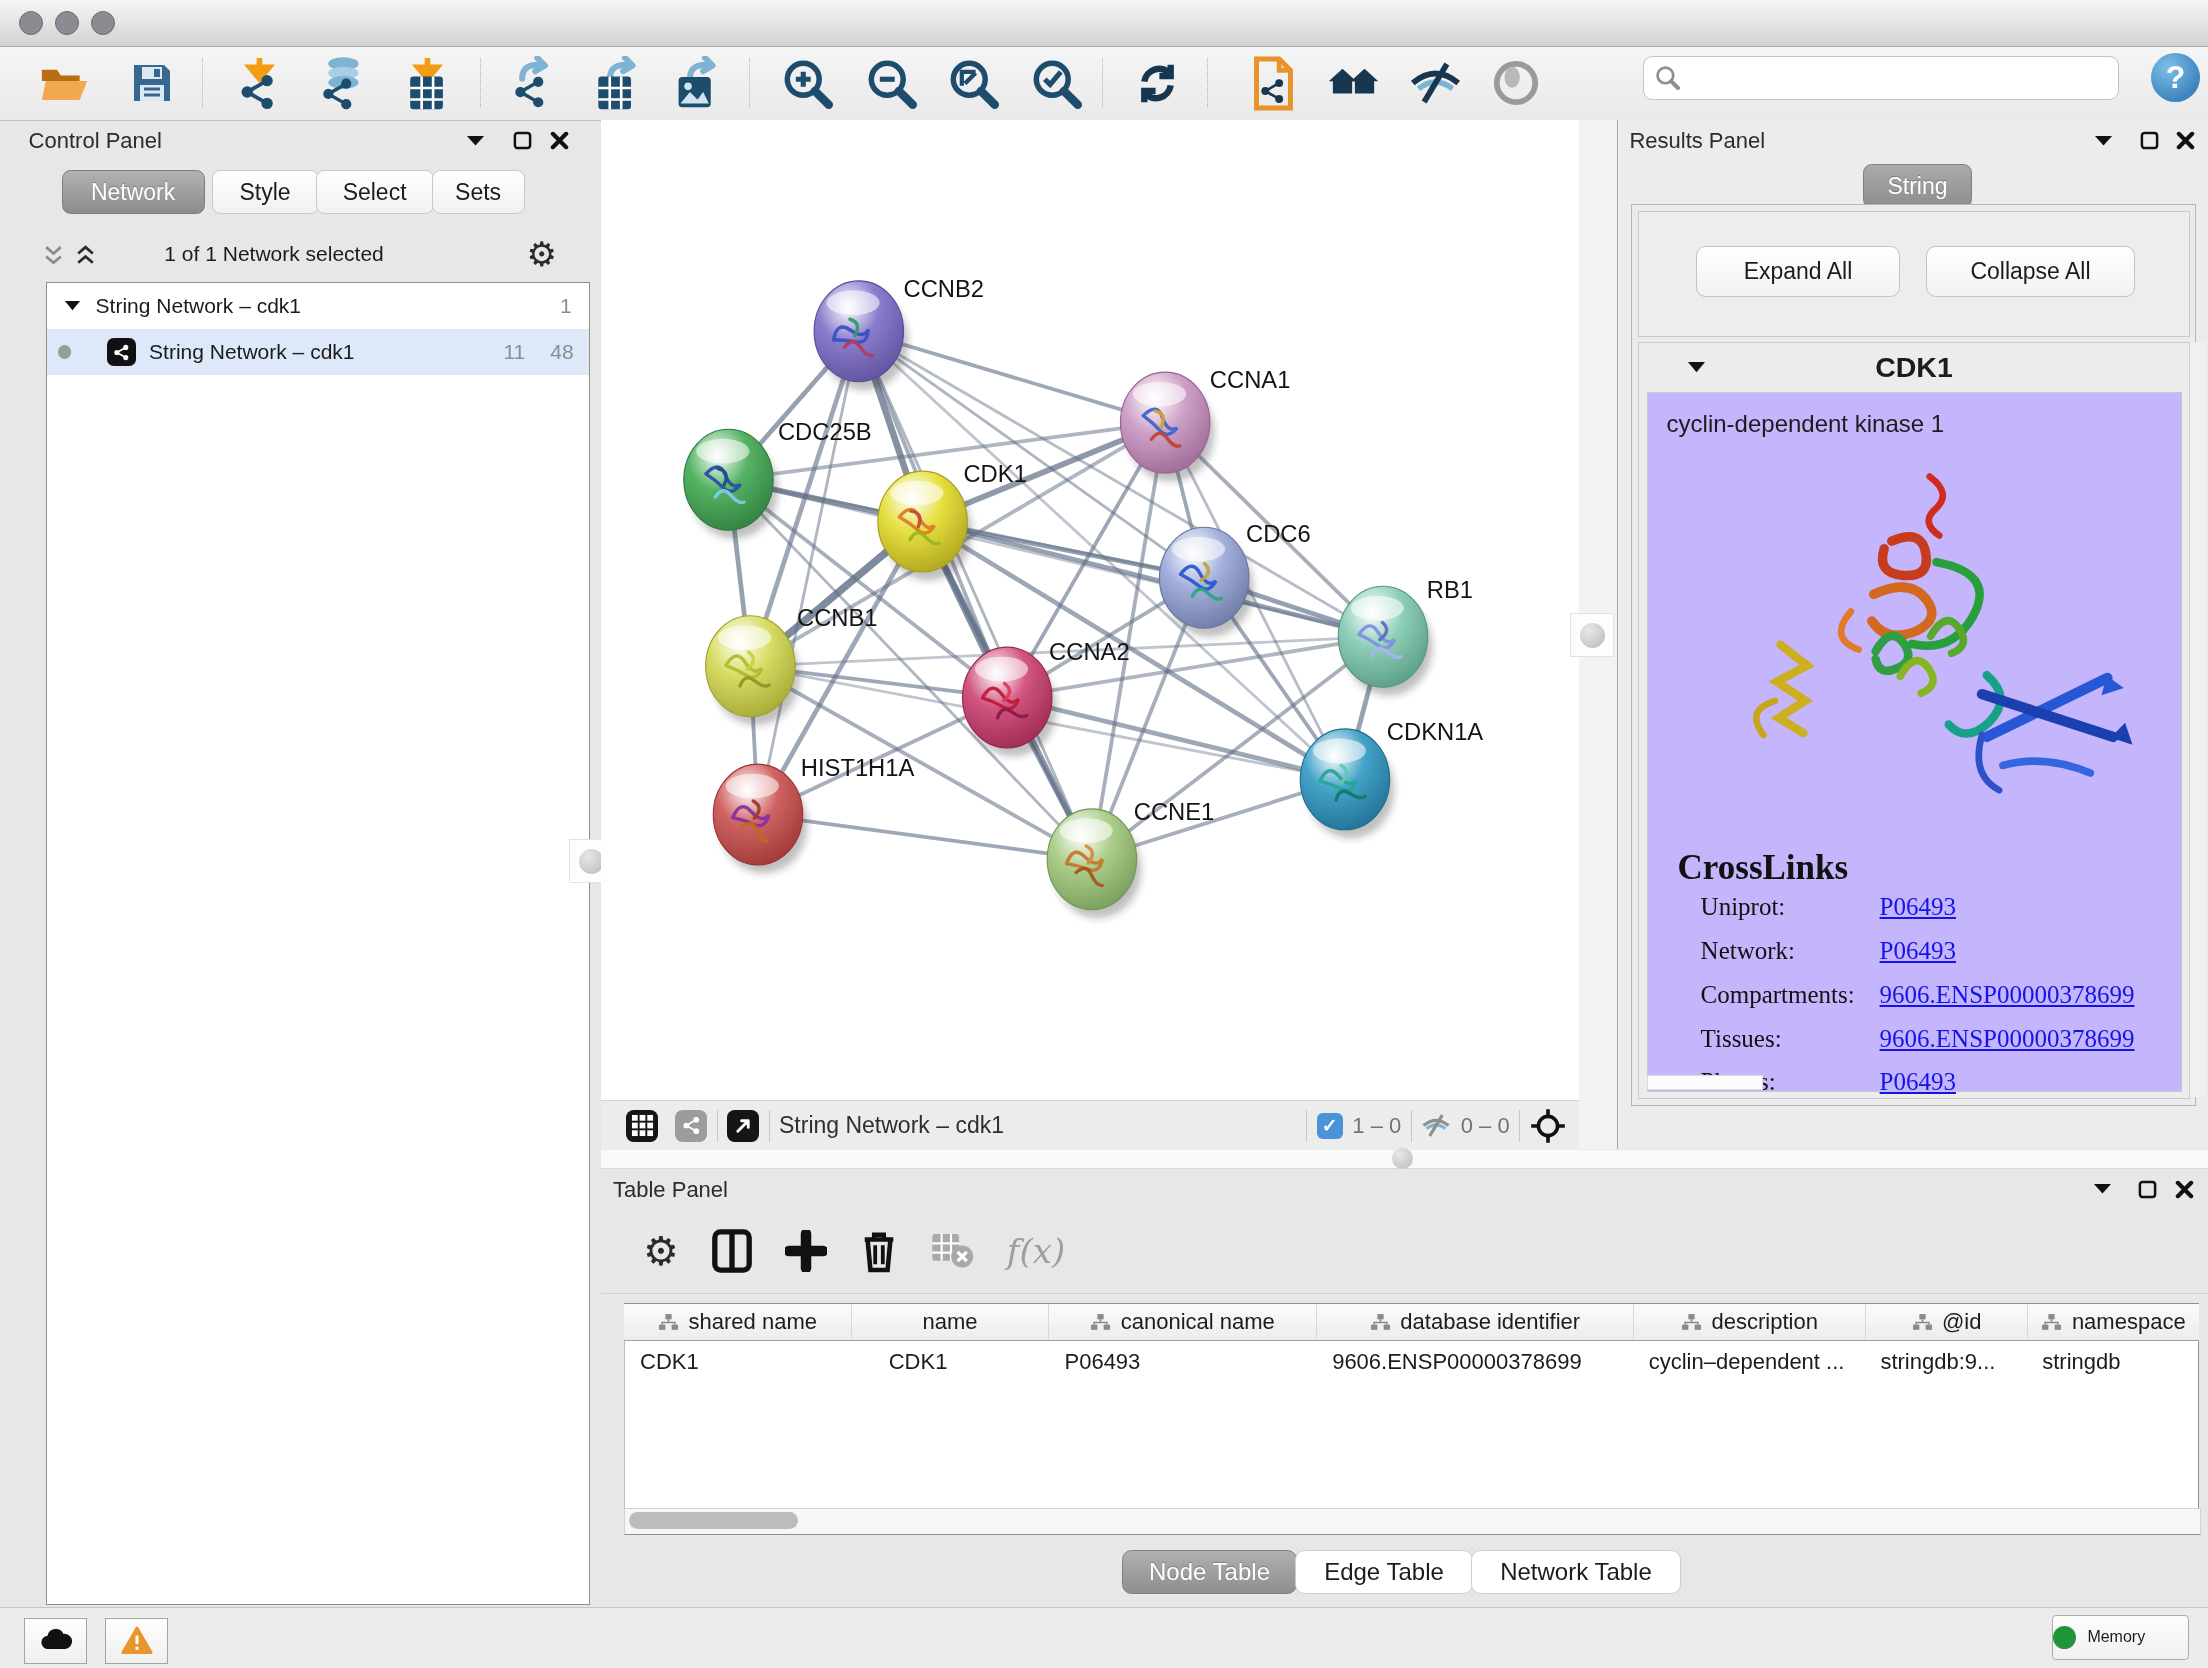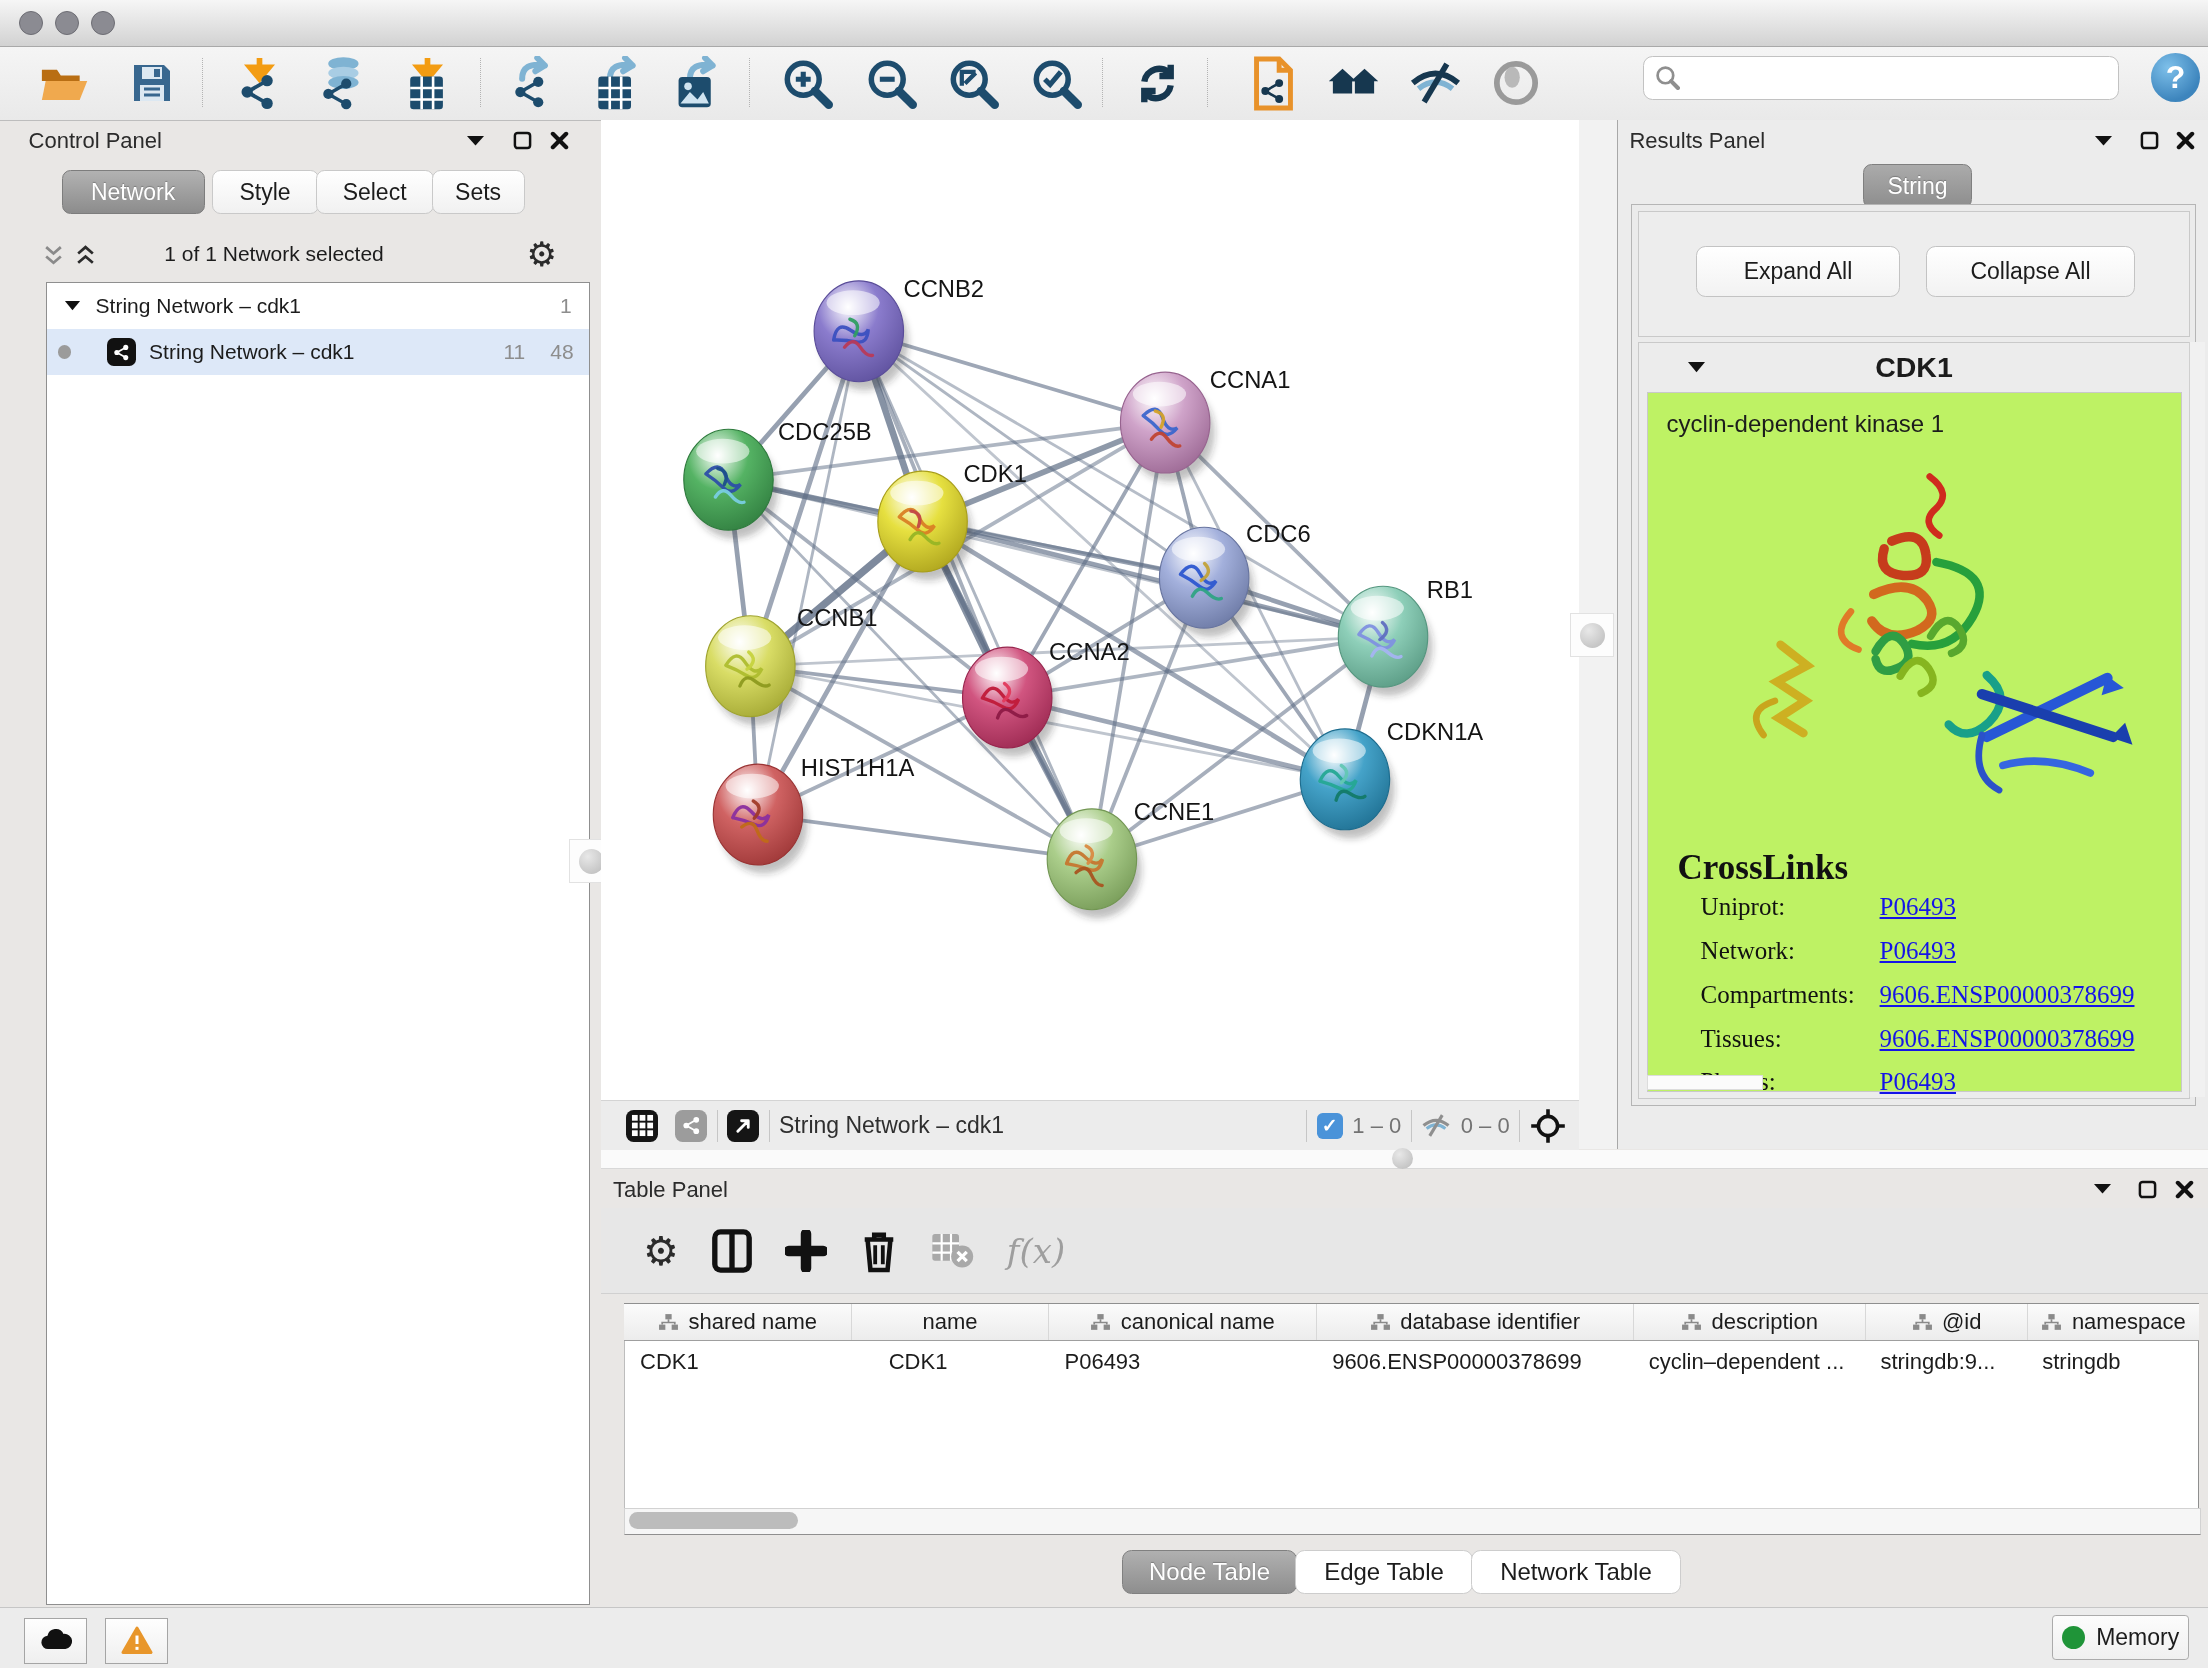--- a/index.html
+++ b/index.html
@@ -84,22 +84,22 @@
   .hthumb{left:3.8px;top:2.9px;width:169px;height:17px;border-radius:8.6px;background:#bcbcbc;}
   .bt-tab{height:42px;border:1px solid #cdcdcd;background:#fff;border-radius:9.5px;font-size:24px;
     display:flex;align-items:center;justify-content:center;}
   .bt-tab.sel{background:linear-gradient(#b0b0b0,#8e8e8e);border-color:#808080;color:#fff;
     text-shadow:0 -1px 1px rgba(0,0,0,.25);}
   
   .statusbar{left:0;top:1607px;width:2208px;height:61px;background:#ececec;border-top:1px solid #c6c6c6;}
   .st-btn{top:9.5px;width:61px;height:44px;border:1px solid #a5a5a5;background:linear-gradient(#fefefe,#efefef);
     display:flex;align-items:center;justify-content:center;}
   .membtn{left:2052px;top:6.7px;width:135px;height:43px;border:1px solid #ababab;border-radius:3.8px;
-    background:linear-gradient(#fcfcfc,#f0f0f0);display:flex;align-items:center;justify-content:center;
-    gap:11.4px;font-size:23px;}
+    background:linear-gradient(#fcfcfc,#f0f0f0);display:flex;align-items:center;
+    gap:11.4px;font-size:16px;}
   .memdot{width:23px;height:23px;border-radius:50%;background:#1f9438;}
   .fx{font-family:"DejaVu Serif",serif;font-style:italic;font-size:34px;color:#9e9e9e;}
 </style>
 </head>
 <body>
 
 <svg width="0" height="0" style="position:absolute">
   <defs>
     <symbol id="sym-share" viewBox="0 0 20 20">
       <circle cx="4.5" cy="10" r="3" fill="currentColor"></circle>
@@ -611,21 +611,21 @@
     <div class="abs rp-inner" style="left:5.7px;top:5.7px;width:550px;height:124px">
       <div class="abs rp-btn" style="left:57px;top:34px;width:202px">Expand All</div>
       <div class="abs rp-btn" style="left:287px;top:34px;width:207px">Collapse All</div>
     </div>
 
     <div class="abs rp-inner" style="left:5.7px;top:137px;width:550px;height:755px;background:#ececec">
       <svg class="abs" style="left:48px;top:17px" width="19" height="14.3" viewBox="0 0 20 15">
           <path d="M1,2 L10,13 L19,2 Z" fill="#111"></path>
         </svg>
       <div class="abs" style="left:0;top:7.6px;width:100%;text-align:center;font-size:28.5px;font-weight:bold">CDK1</div>
-      <div class="abs rp-inner" style="left:7.6px;top:49px;width:533px;height:698px;background:#bef264">
+      <div class="abs rp-inner" style="left:7.6px;top:49px;width:533px;height:698px;background:#c4b5fd">
         <div class="abs" style="left:19px;top:17px;font-size:24px">cyclin-dependent kinase 1</div>
 
         <svg class="abs" style="left:44px;top:57px" width="447" height="380" viewBox="0 0 460 400">
           <g fill="none" stroke-linecap="round">
             <path d="M245,28 q24,18 6,34 q-16,14 4,28" stroke="#cf2b1e" stroke-width="7"></path>
             <path d="M205,96 q32,-14 36,14 q4,24 -24,22 q-28,-2 -20,-28" stroke="#c63c1c" stroke-width="10"></path>
             <path d="M186,152 q38,-18 56,6 q14,20 -10,32 q-32,14 -48,-10" stroke="#d2691e" stroke-width="10"></path>
             <path d="M162,170 q-24,28 8,40" stroke="#e07b28" stroke-width="7"></path>
             <path d="M88,205 l28,22 l-32,17 l30,20 l-28,18 l26,16" stroke="#cdb022" stroke-width="9"></path>
             <path d="M70,300 q-20,-26 12,-36" stroke="#c9a51d" stroke-width="7"></path>

